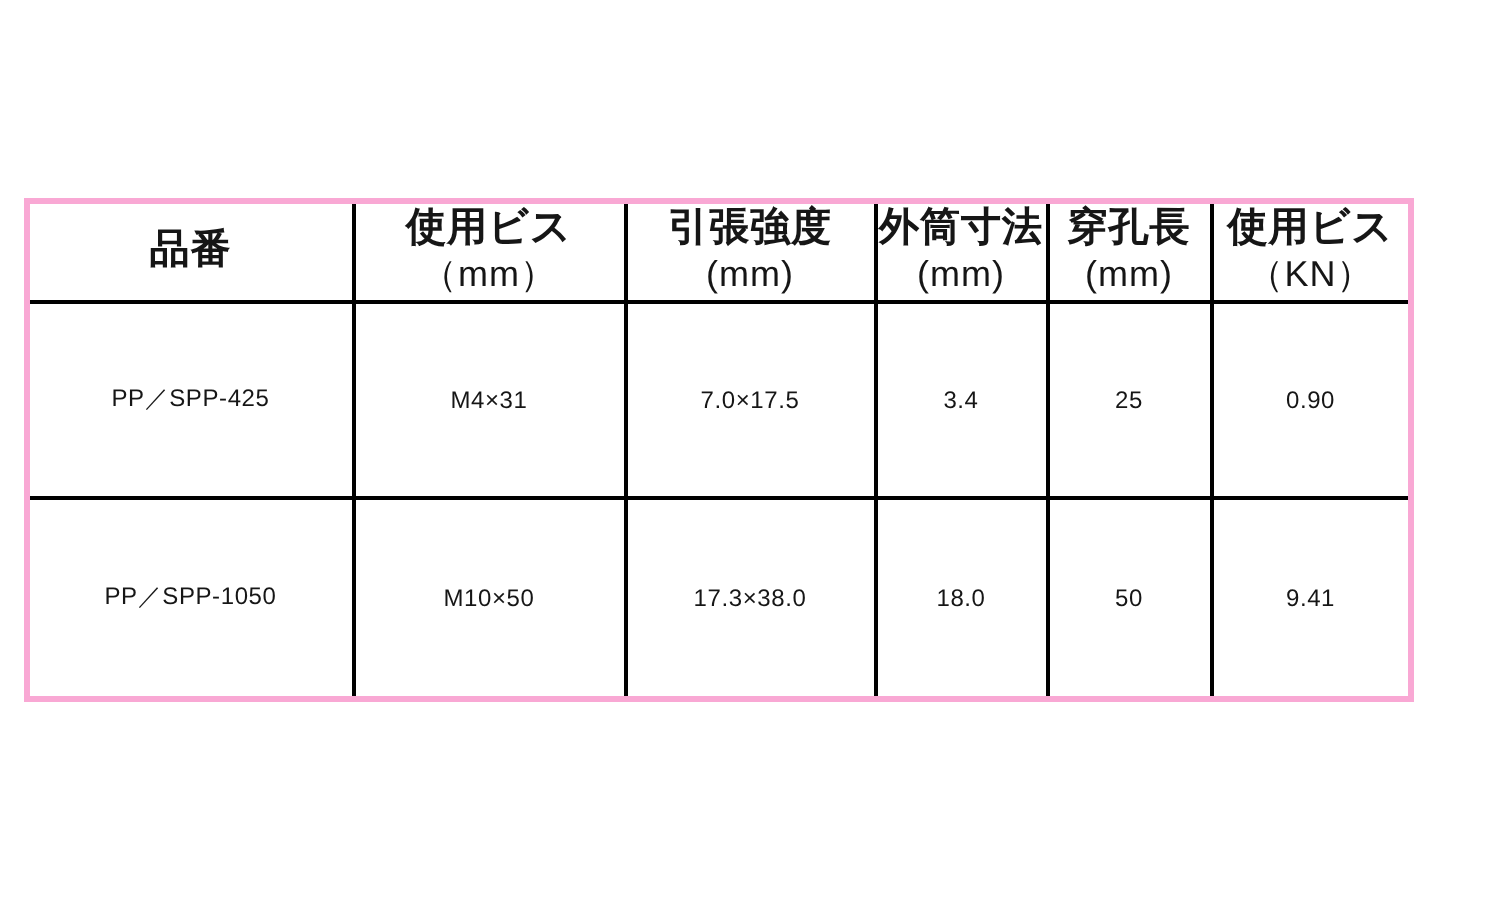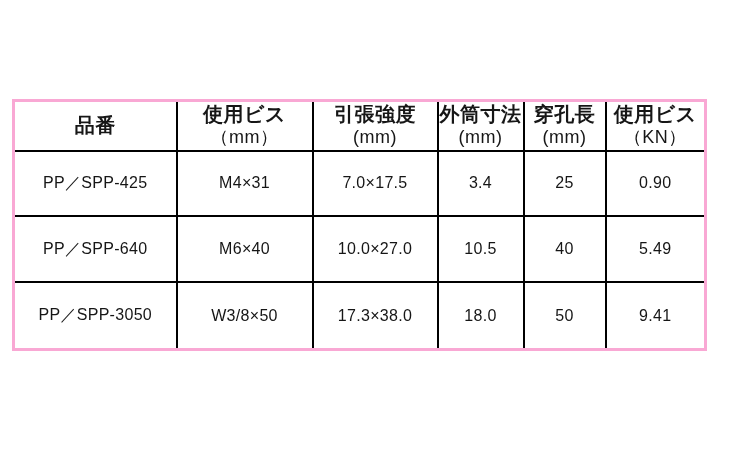--- a/index.html
+++ b/index.html
@@ -49,21 +49,21 @@
     font-weight: 700;
     letter-spacing: 0.5px;
   }
   .h-unit {
     font-size: 18px;
     font-weight: 400;
     letter-spacing: 0.5px;
   }
   .h-unit:empty { display: none; }
   tbody td {
-    font-size: 16px;
+    font-size: 12px;
     font-weight: 400;
     letter-spacing: 0.3px;
   }
   
   col.c1 { width: 163px; }
   col.c2 { width: 136px; }
   col.c3 { width: 125px; }
   col.c4 { width: 86px; }
   col.c5 { width: 82px; }
   col.c6 { width: 100px; }
@@ -124,30 +124,22 @@
     <tbody>
         <tr>
           <td>PP／SPP-425</td>
           <td>M4×31</td>
           <td>7.0×17.5</td>
           <td>3.4</td>
           <td>25</td>
           <td>0.90</td>
         </tr>
         <tr>
-          <td>PP／SPP-640</td>
-          <td>M6×40</td>
-          <td>10.0×27.0</td>
-          <td>10.5</td>
-          <td>40</td>
-          <td>5.49</td>
-        </tr>
-        <tr>
-          <td>PP／SPP-3050</td>
-          <td>W3/8×50</td>
+          <td>PP／SPP-1050</td>
+          <td>M10×50</td>
           <td>17.3×38.0</td>
           <td>18.0</td>
           <td>50</td>
           <td>9.41</td>
         </tr>
       </tbody>
   </table>
 </div>
 
 </body></html>

